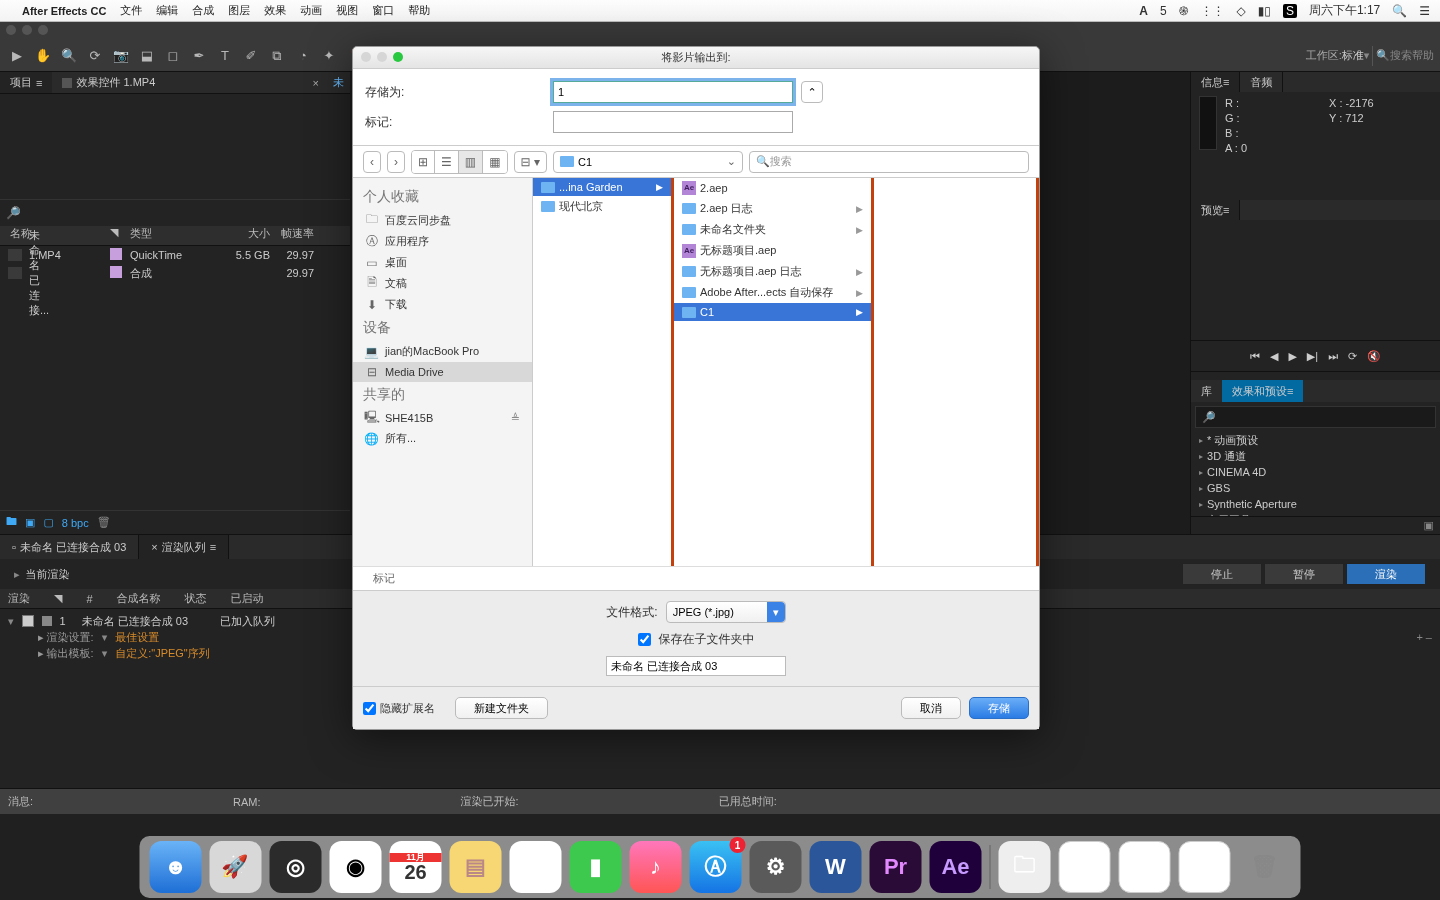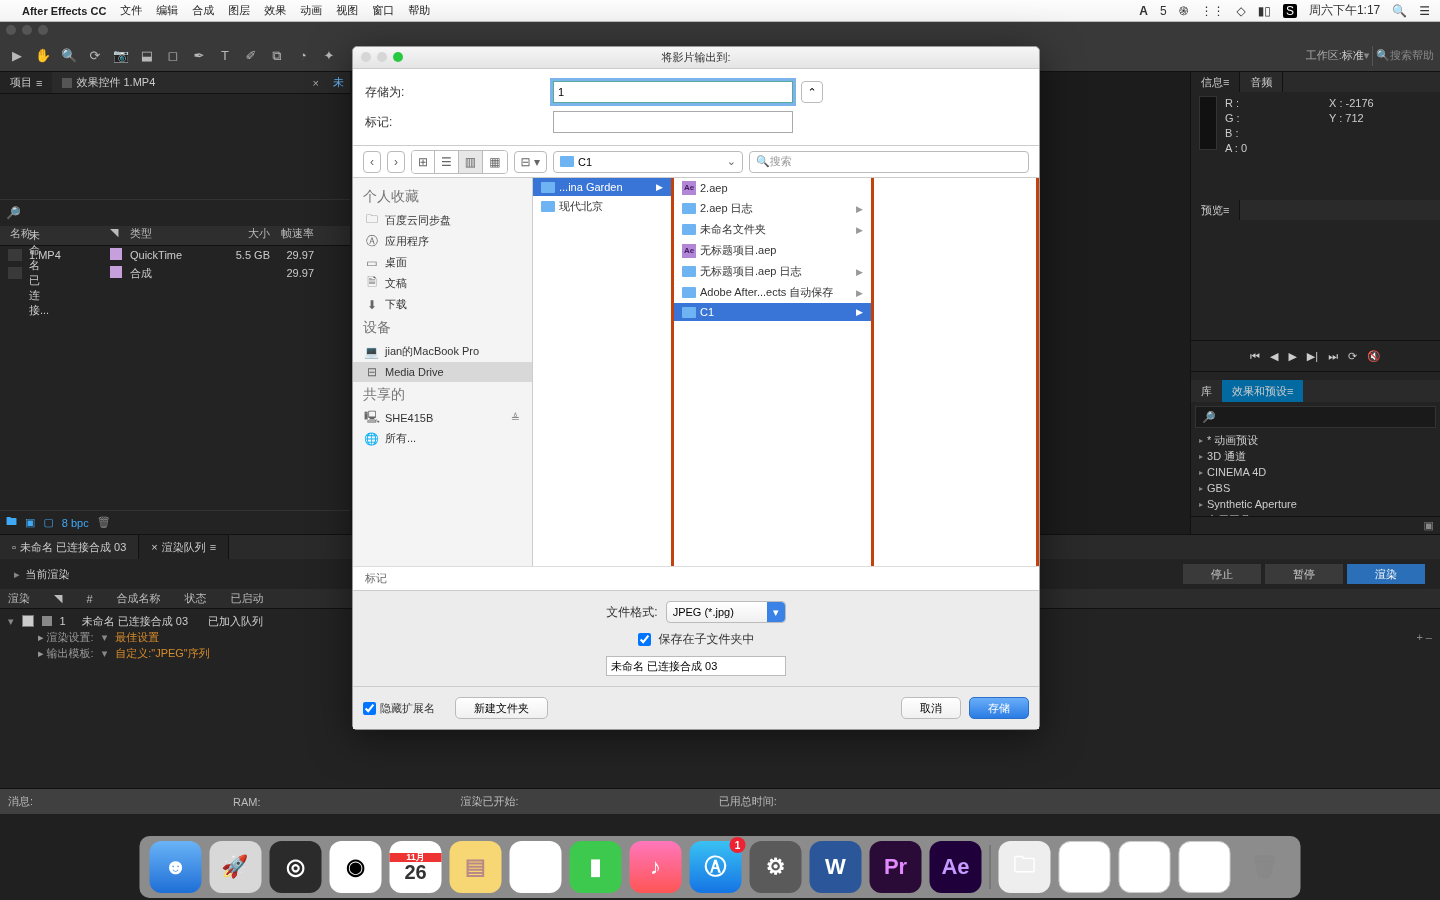--- a/index.html
+++ b/index.html
@@ -106,21 +106,21 @@
 .modal .side .hdr{padding:4px 10px;color:#777;font-size:14px}
 .modal .side .it{padding:3px 12px;display:flex;align-items:center;gap:6px;color:#333;font-size:12px}
 .modal .side .it.sel{background:#d8d8d8}
 .modal .side .ic{width:14px;height:14px;display:inline-flex;align-items:center;justify-content:center;color:#666;font-size:12px}
 .modal .col{width:141px;border-right:3px solid #c2410c;overflow:auto}
 .modal .col .it{padding:3px 8px;display:flex;align-items:center;gap:4px;font-size:11px;color:#333;position:relative}
 .modal .col .it.sel{background:#3875d7;color:#fff}
 .modal .col .it .ar{margin-left:auto;color:#999;font-size:9px}
 .modal .col .it.sel .ar{color:#fff}
 .modal .col .fic{width:14px;height:11px;background:#6fb4f2;border-radius:1px;flex-shrink:0}
-.modal .bl{padding:4px 12px;color:#666;font-size:11px;background:#fff;border-top:1px solid #ddd}
+.modal .bl{padding:4px 20px;color:#666;font-size:11px;background:#fff;border-top:1px solid #ddd}
 .modal .form2{padding:10px;background:#ececec;border-top:1px solid #ccc;display:flex;flex-direction:column;gap:8px;align-items:center}
 .modal .form2 .fr{display:flex;align-items:center;gap:8px}
 .modal .form2 label{color:#333;font-size:12px}
 .modal .form2 select,.modal .form2 .sel{height:22px;border:1px solid #bbb;border-radius:4px;background:linear-gradient(#fff,#f0f0f0);padding:0 20px 0 6px;font-size:11px;position:relative;min-width:120px;display:inline-flex;align-items:center}
 .modal .form2 .sel::after{content:"▾";position:absolute;right:0;top:0;width:18px;height:100%;background:#3b82e7;color:#fff;display:flex;align-items:center;justify-content:center;border-radius:0 4px 4px 0}
 .modal .form2 input[type=text]{height:20px;border:1px solid #bbb;padding:0 4px;width:180px}
 .modal .foot{padding:10px;background:#ececec;border-top:1px solid #ccc;display:flex;}
 .modal .foot .cb{display:flex;align-items:center;gap:4px;font-size:12px;color:#333}
 .modal .foot .btn{margin-left:8px;height:22px;padding:0 18px;border-radius:5px;border:1px solid #bbb;background:linear-gradient(#fff,#f0f0f0);font-size:12px;display:flex;align-items:center}
 .modal .foot .btn.primary{background:linear-gradient(#6aaef8,#2a7be4);color:#fff;border-color:#2a6fc8}
@@ -355,21 +355,21 @@
     <span>状态</span>
     <span>已启动</span>
   </div>
   <div class="render-row">
     <div class="ln">
       <span style="color:#888">▾</span>
       <span class="chk" style="background:#ccc">✓</span>
       <span style="width:10px;height:10px;background:#888;display:inline-block"></span>
       <span>1</span>
       <span style="margin-left:8px">未命名 已连接合成 03</span>
-      <span style="margin-left:12px">已加入队列</span>
+      <span style="margin-left:24px">已加入队列</span>
     </div>
     <div class="ln">
         <span class="sub">▸ <span>渲染设置:</span></span> 
         <span style="color:#888">▾</span> 
         <span class="link">最佳设置</span>
         <span style="margin-left:auto;color:#888">+ –</span>
       </div>
     <div class="ln">
         <span class="sub">▸ <span>输出模板:</span></span> 
         <span style="color:#888">▾</span> 

